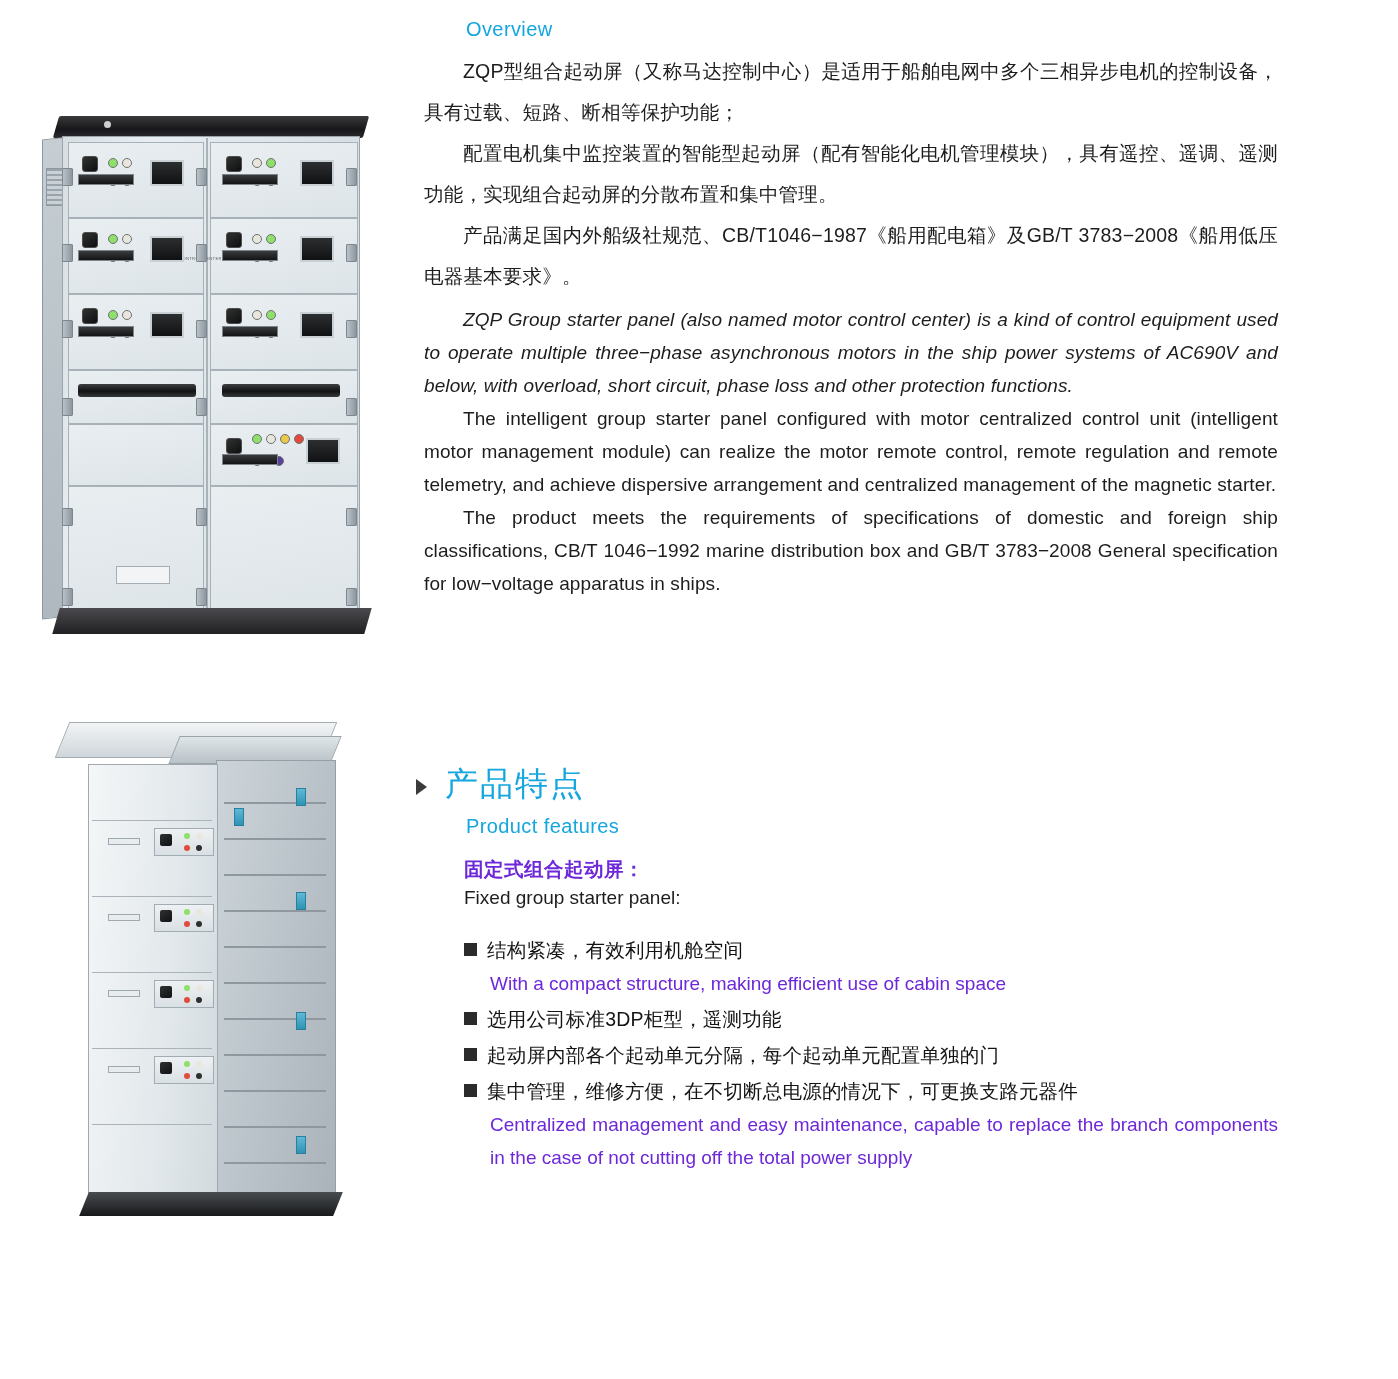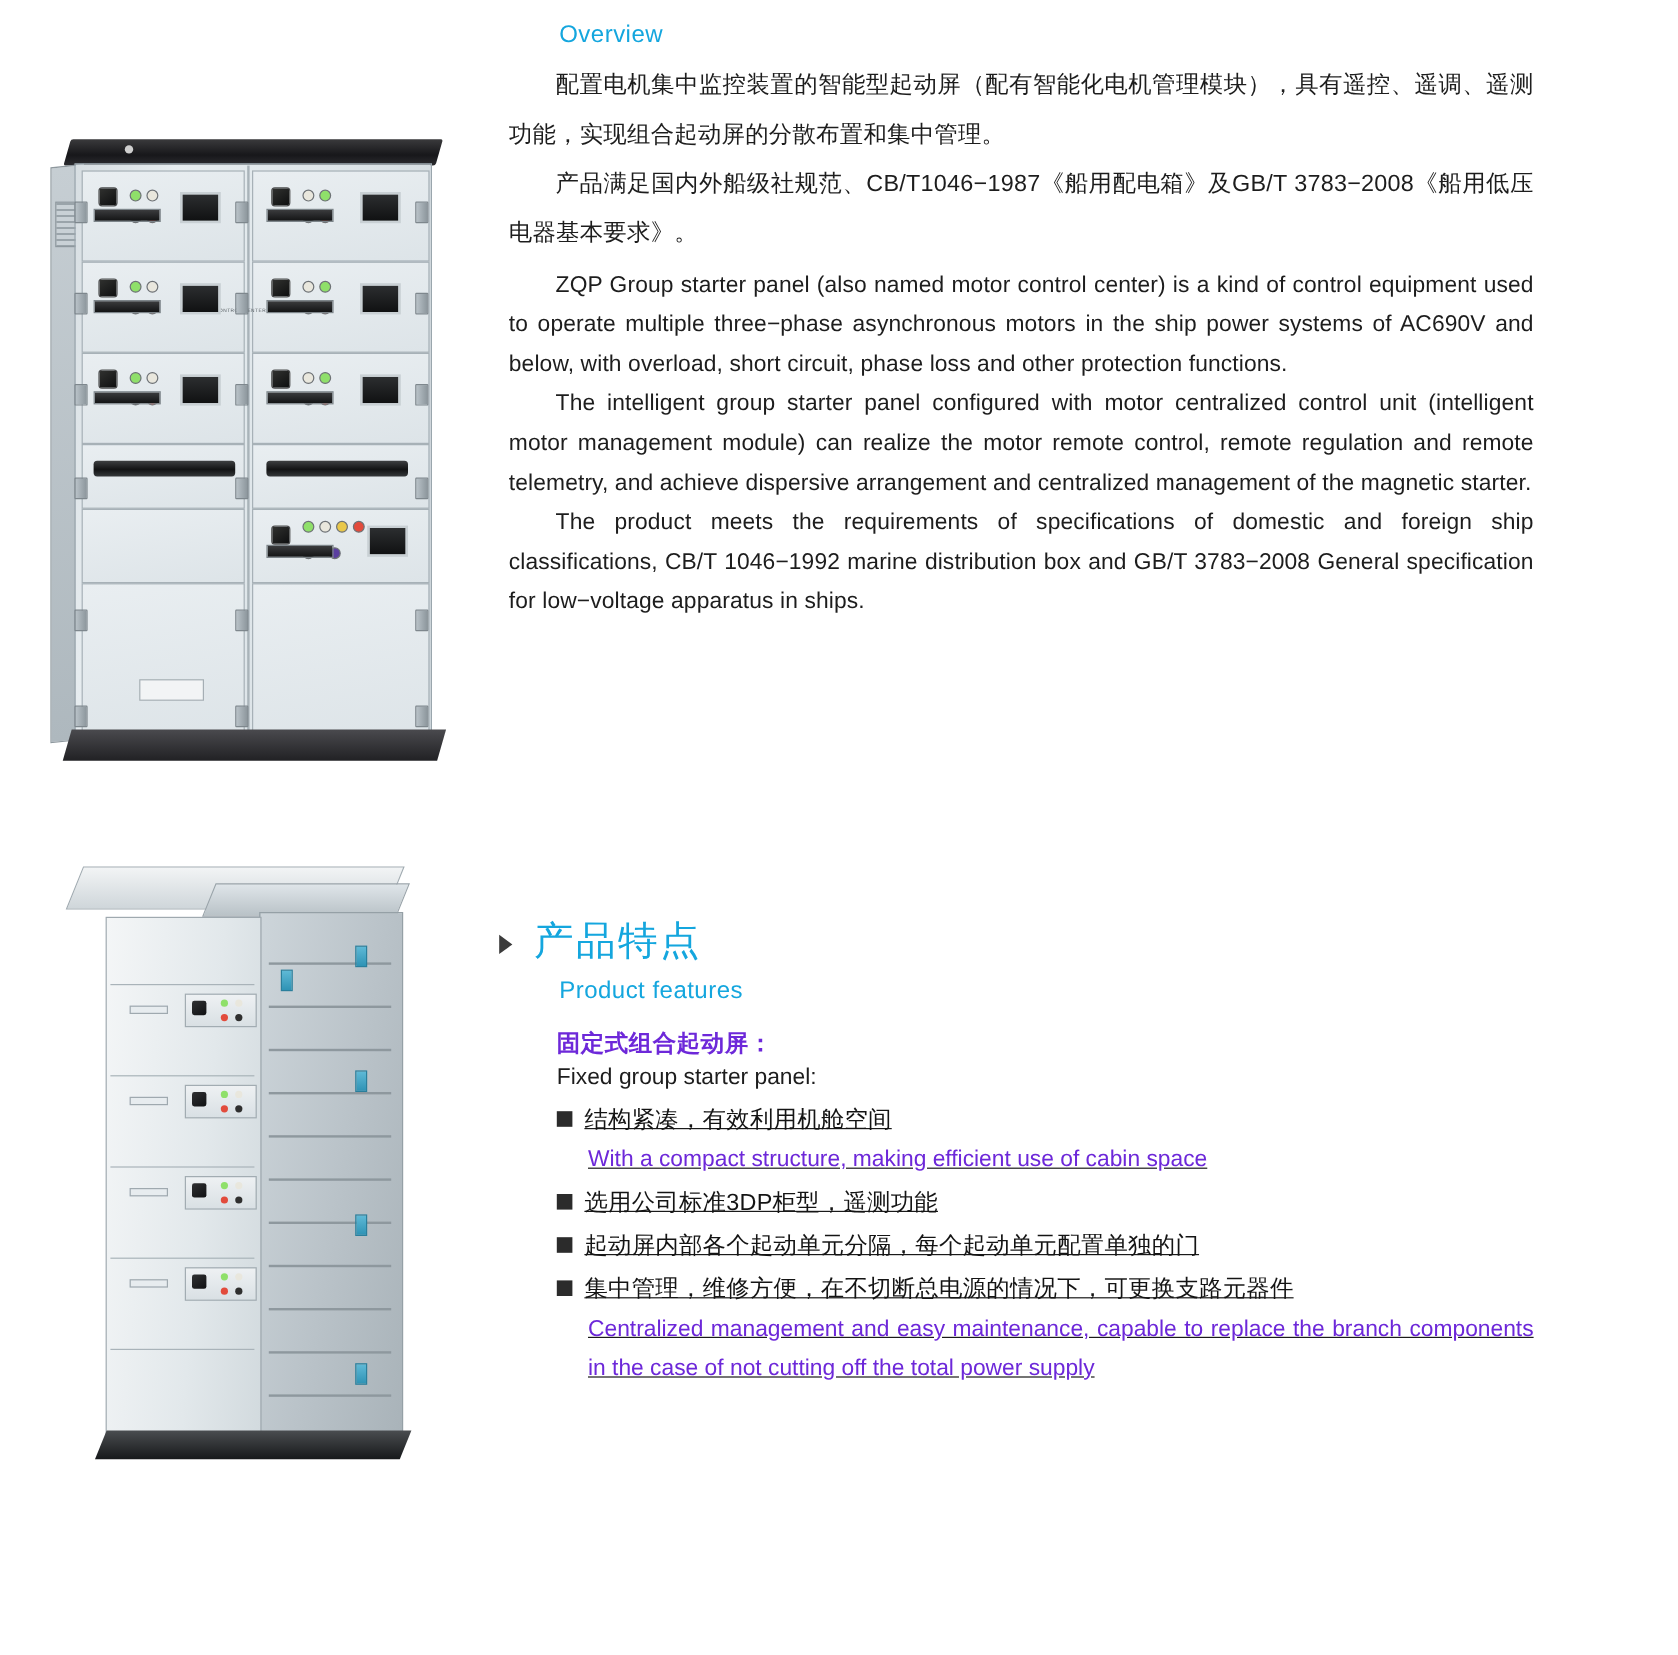--- a/index.html
+++ b/index.html
@@ -346,24 +346,23 @@
     color: #6d28d9;
     margin: 18px 0 0 48px;
     letter-spacing: .5px;
   }
   .feat-sub-en {
     font-size: 19px;
     color: #1d1d1d;
     margin: 4px 0 0 48px;
   }
   .feat-list {
-    margin: 7px 0 0 0;
+    margin: 24px 0 0 0;
     padding: 0;
     list-style: none;
-    text-decoration: underline;
   }
   .feat-item {
     margin: 0 0 2px 0;
   }
   .feat-cn {
     display: flex;
     align-items: flex-start;
     gap: 10px;
     margin-left: 48px;
     font-size: 19.5px;
@@ -569,23 +568,24 @@
       <div class="p2-base"></div>
     </div>
   </div>
 
   <div class="right-col">
 
     <section class="block-overview">
       <div class="sec-title-en">Overview</div>
 
       <div class="ov-body">
+        <p class="para-cn">ZQP型组合起动屏（又称马达控制中心）是适用于船舶电网中多个三相异步电机的控制设备，具有过载、短路、断相等保护功能；</p>
         <p class="para-cn">配置电机集中监控装置的智能型起动屏（配有智能化电机管理模块），具有遥控、遥调、遥测功能，实现组合起动屏的分散布置和集中管理。</p>
         <p class="para-cn">产品满足国内外船级社规范、CB/T1046−1987《船用配电箱》及GB/T 3783−2008《船用低压电器基本要求》。</p>
-        <p class="para-en" style="margin-top:6px;">ZQP Group starter panel (also named motor control center) is a kind of control equipment used to operate multiple three−phase asynchronous motors in the ship power systems of AC690V and below, with overload, short circuit, phase loss and other protection functions.</p>
+        <p class="para-en" style="margin-top:6px;font-style:italic;">ZQP Group starter panel (also named motor control center) is a kind of control equipment used to operate multiple three−phase asynchronous motors in the ship power systems of AC690V and below, with overload, short circuit, phase loss and other protection functions.</p>
         <p class="para-en">The intelligent group starter panel configured with motor centralized control unit (intelligent motor management module) can realize the motor remote control, remote regulation and remote telemetry, and achieve dispersive arrangement and centralized management of the magnetic starter.</p>
         <p class="para-en">The product meets the requirements of specifications of domestic and foreign ship classifications, CB/T 1046−1992 marine distribution box and GB/T 3783−2008 General specification for low−voltage apparatus in ships.</p>
       </div>
     </section>
 
     <section class="block-features">
       <div class="sec-head">
         <span class="tri"></span>
         <span class="sec-title-cn">产品特点</span>
       </div>

